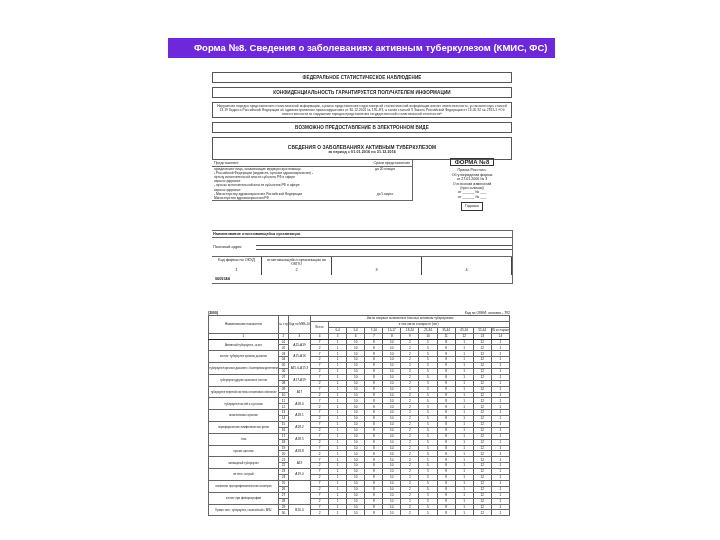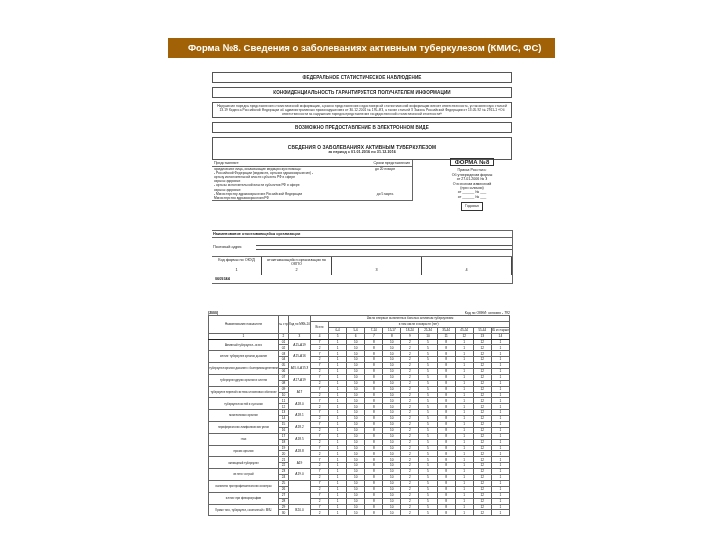--- a/index.html
+++ b/index.html
@@ -2,22 +2,22 @@
 <html><head>
 <meta charset="utf-8">
 <style>
   html, body { margin: 0; padding: 0; }
   body {
     width: 720px; height: 540px; background: #ffffff; position: relative; overflow: hidden;
     font-family: "Liberation Sans", sans-serif; color: #222;
   }
   .banner {
     position: absolute; left: 168px; top: 38px; width: 387px; height: 20px;
-    background: #a16207; color: #ffffff; font-size: 9.5px; font-weight: bold;
-    line-height: 20px; padding-left: 20px; box-sizing: border-box; white-space: nowrap; overflow: hidden;
+    background: #6d28d9; color: #ffffff; font-size: 9.5px; font-weight: bold;
+    line-height: 20px; padding-left: 26px; box-sizing: border-box; white-space: nowrap; overflow: hidden;
   }
   .page { position: absolute; left: 212px; top: 72px; width: 300px; }
   .hbox {
     border: 1px solid #555; text-align: center; font-size: 4.6px; font-weight: bold;
     letter-spacing: 0.1px; padding: 2px 2px; margin-bottom: 4px; white-space: nowrap; overflow: hidden;
   }
   .hbox.small { font-weight: normal; font-size: 3.2px; line-height: 4px; white-space: normal; padding: 1px 3px; }
   .hbox.tall { padding: 5px 2px; }
   .report-title { text-align: center; font-size: 4.8px; font-weight: bold; margin-top: 2px; }
   .report-period { text-align: center; font-size: 3.6px; }

